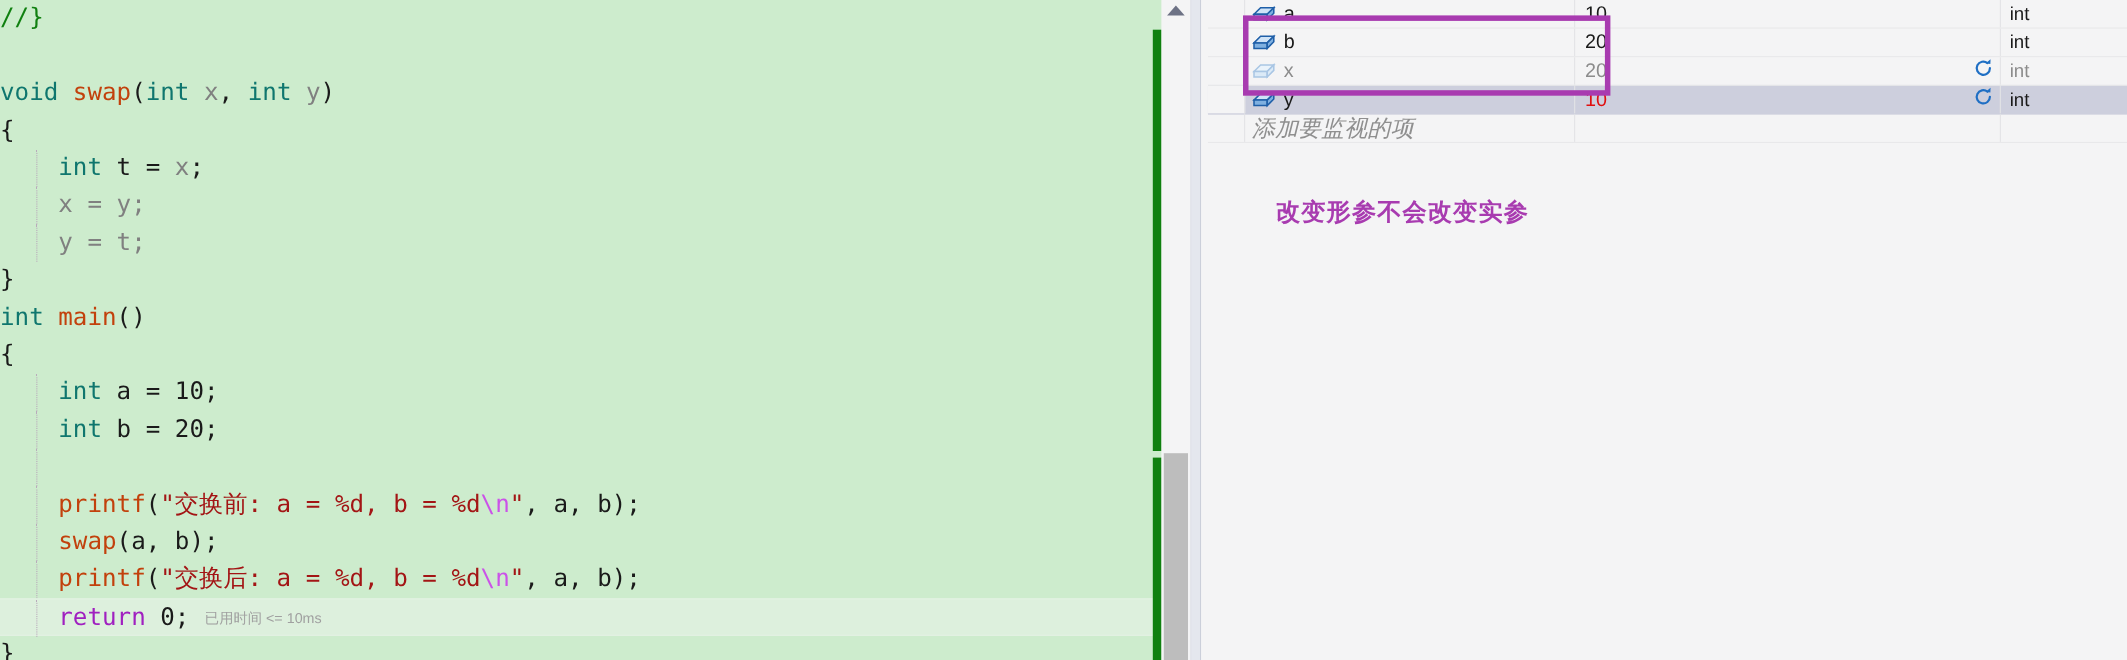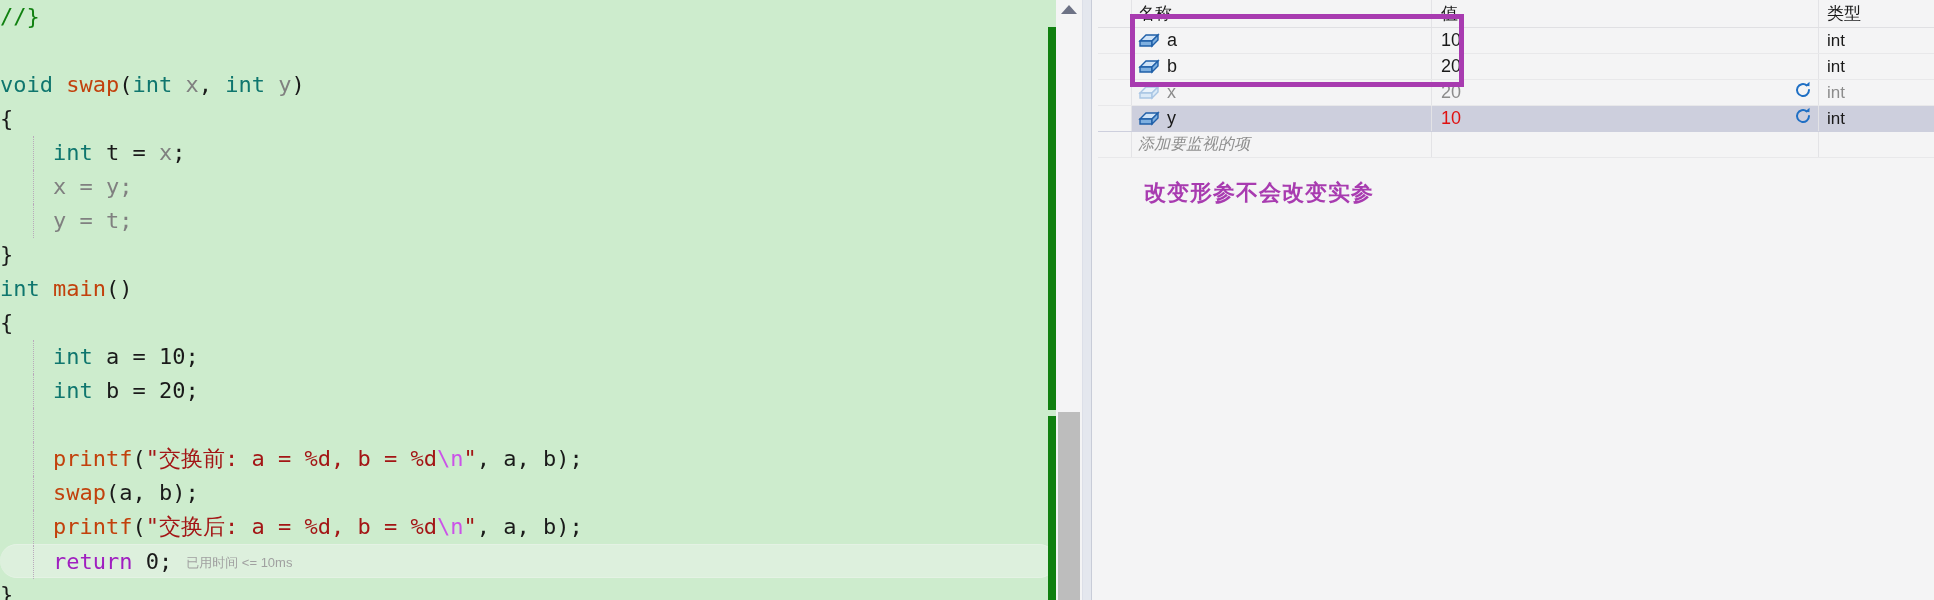--- a/index.html
+++ b/index.html
@@ -40,21 +40,20 @@
   .code-line {
     position: relative;
     height: 34px;
     padding-left: 0px;
     white-space: pre;
   }
   .code-line.current {
     background: #ddf0dd;
     border-top: 1px solid #e4f2e4;
     border-bottom: 1px solid #e4f2e4;
-    border-radius: 17px;
   }
   .indent-guide {
     position: absolute;
     left: 33px; top: 0;
     width: 1px; height: 34px;
     border-left: 1px dotted #b9aabb;
   }
 
   
   .kw       { color: #0f766e; }
@@ -215,37 +214,37 @@
   .faded .name-text,
   .faded .val-text,
   .faded .type-text { color: #8c8c8c; }
 
   .val-changed { color: #e01010; }
 
   .placeholder-row .cell-name {
     color: #9a9a9a;
     font-style: italic;
   }
-  .placeholder-text { font-size: 16px; font-style: italic; color: #8f8f8f; }
+  .placeholder-text { font-size: 21px; font-style: italic; color: #8f8f8f; }
 
   
   .callout-box {
     position: absolute;
     left: 32px;
     top: 14px;
     width: 334px;
     height: 73px;
     border: 5px solid #a83bb0;
     pointer-events: none;
     z-index: 10;
   }
 
   .annotation {
     position: absolute;
-    left: 46px;
+    left: 62px;
     top: 178px;
     font-size: 22px;
     font-weight: bold;
     color: #a83bb0;
     letter-spacing: 1px;
   }
 </style>
 </head>
 <body>
 
@@ -262,33 +261,20 @@
   <div class="vscroll">
     <div class="arrow-up"></div>
     <div class="thumb"></div>
   </div>
 
   <div class="pane-gap"></div>
   <div class="pane-gap2"></div>
 
   <div class="watch-pane">
     <div class="watch-grid" id="watch-grid">
-        <div class="wrow header">
-          <div class="cell-gutter"></div>
-          <div class="cell-name">
-            <span class="hdr-text">名称</span>
-          </div>
-          <div class="cell-value">
-            <span class="hdr-text">值</span>
-          </div>
-          <div class="cell-refresh"></div>
-          <div class="cell-type">
-            <span class="hdr-text">类型</span>
-          </div>
-        </div>
         <div class="wrow">
           <div class="cell-gutter"></div>
           <div class="cell-name">
             <span class="var-icon"><svg width="22" height="16" viewBox="0 0 22 16">
                 <path d="M2 8 L8 2 L20 2 L14 8 Z" fill="#cfe3f7" stroke="#1f5fa8" stroke-width="1.4"></path>
                 <path d="M2 8 L14 8 L14 13 L2 13 Z" fill="#7fb0e0" stroke="#1f5fa8" stroke-width="1.4"></path>
                 <path d="M14 8 L20 2 L20 7 L14 13 Z" fill="#7fb0e0" stroke="#1f5fa8" stroke-width="1.4"></path>
               </svg></span>
             <span class="name-text">a</span>
           </div>

